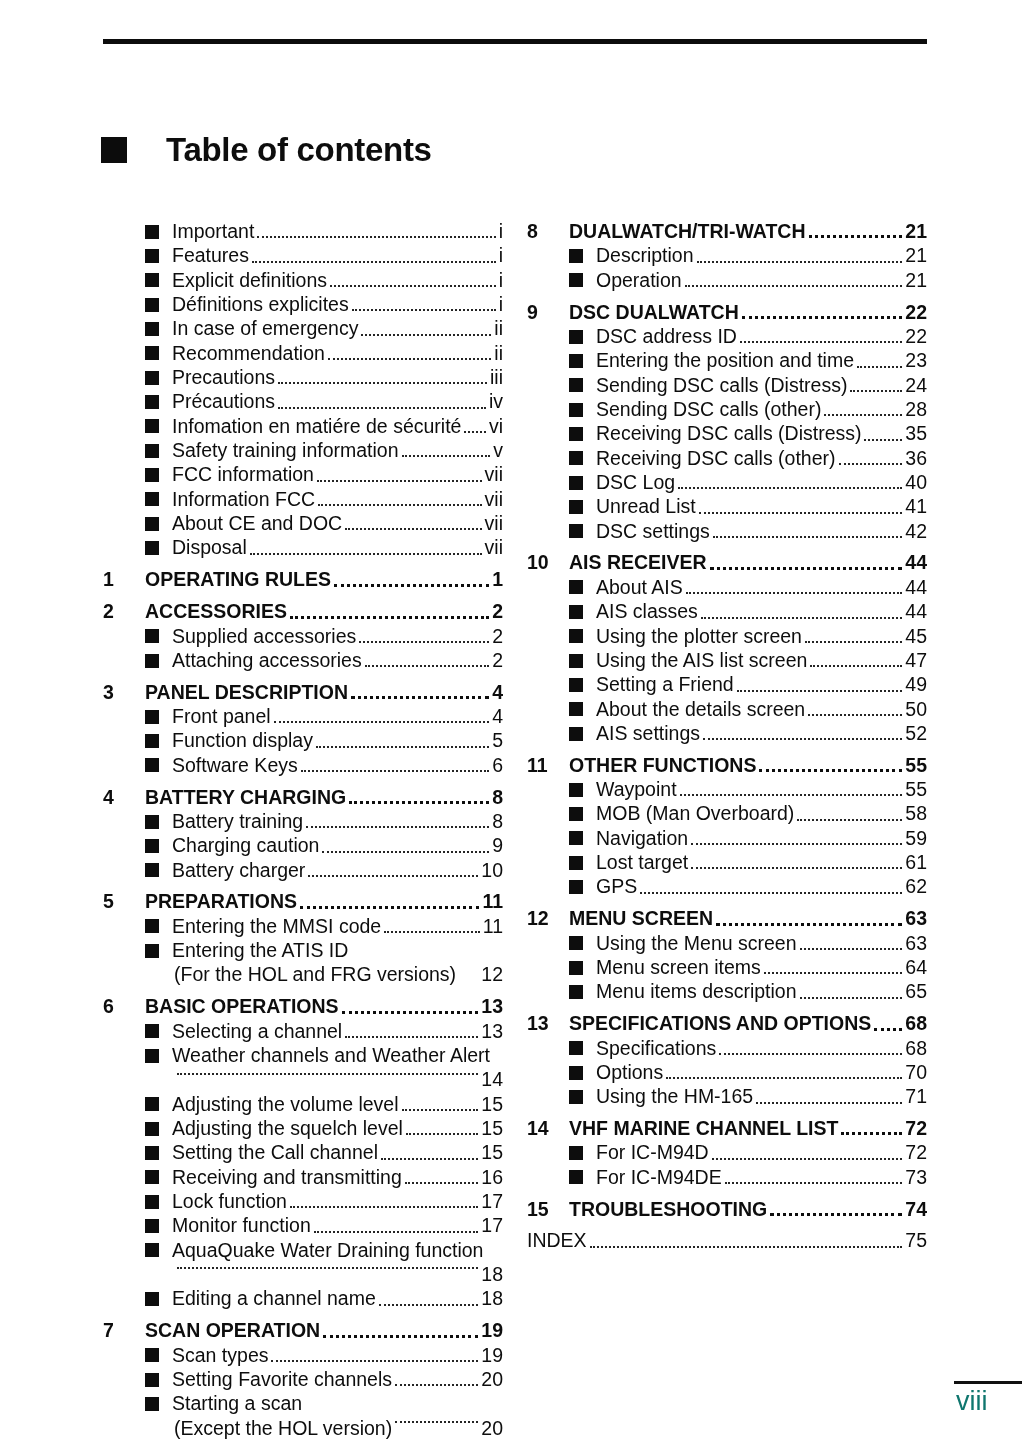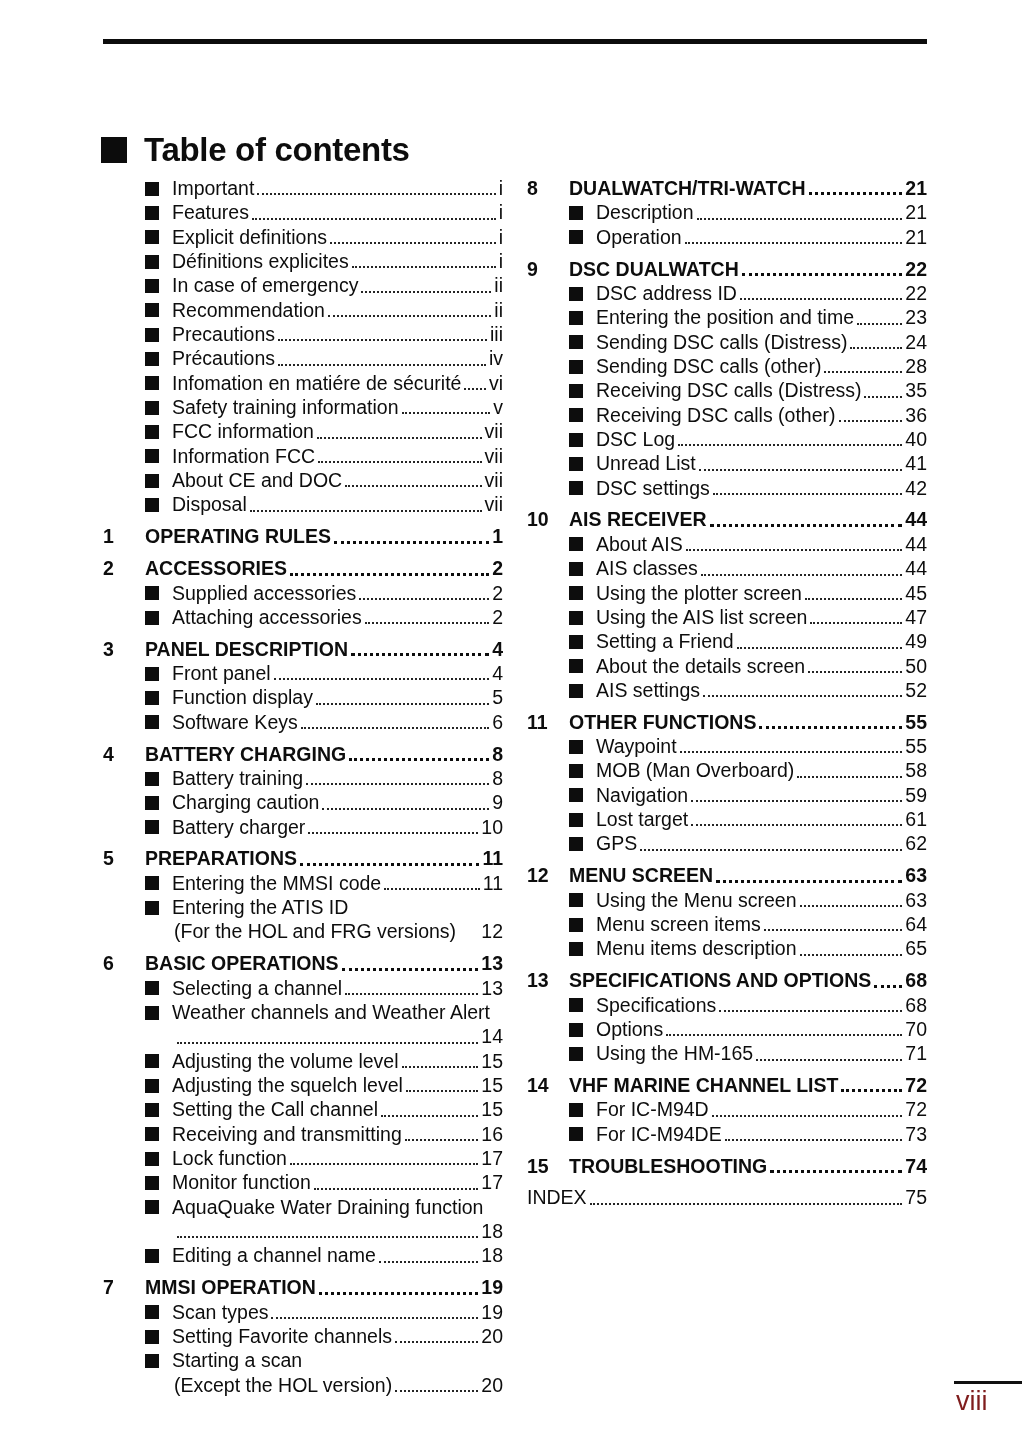--- a/index.html
+++ b/index.html
@@ -4,49 +4,49 @@
 <style>
   html,body { margin:0; padding:0; background:#ffffff; }
   .page {
     position:relative; width:1024px; height:1452px; background:#ffffff;
     font-family:"Liberation Sans", sans-serif; color:#0d0d0d; overflow:hidden;
   }
   .top-rule { position:absolute; left:103px; top:39px; width:824px; height:5px; background:#0c0c0c; }
 
   .heading { position:absolute; left:101px; top:131px; display:flex; align-items:center; }
   .heading .sq { width:26px; height:26px; background:#0c0c0c; margin-right:17px; flex:0 0 26px; }
-  .heading .txt { font-size:33px; font-weight:bold; letter-spacing:-0.3px; }
+  .heading .txt { font-size:33px; font-weight:bold; letter-spacing:-0.3px;margin-left:22px; }
 
   .columns { position:absolute; left:103px; top:176px; width:824px; display:flex; }
-  .col { width:400px; flex:0 0 400px; }
+  .col { width:400px; flex:0 0 400px;margin-top:43px; }
   .col + .col { margin-left:24px; }
 
   .row { display:flex; height:24.35px; font-size:19.5px; line-height:24.5px; white-space:nowrap; }
   .row .label, .row .title, .row .num { flex:0 0 auto; }
   .row .leader { flex:1 1 auto; position:relative; min-width:6px; }
   .row .leader::after {
     content:""; position:absolute; left:3px; right:3px; bottom:5px;
     border-bottom:2.8px dotted #242424;
   }
   .row .pg { flex:0 0 auto; }
 
   .row.chapter { font-weight:bold; margin-top:7.5px; }
   .row.chapter:first-child { margin-top:0; }
   .row.chapter .num { width:42px; flex:0 0 42px; }
   .row.chapter .leader::after { border-bottom:3.4px dotted #0d0d0d; bottom:5px; }
 
   .row.item { padding-left:42px; }
   .bullet { width:14px; height:14px; background:#0d0d0d; flex:0 0 14px; margin-right:13px; align-self:center; margin-top:1px; }
 
-  .row.cont { padding-left:71px; }
+  .row.cont { padding-left:71px;align-items:center; }
   .row.plain { margin-top:7.5px; }
   .row.nodots .leader::after { border-bottom:none; }
 
   .footer-rule { position:absolute; left:954px; top:1381px; width:68px; height:3px; background:#101010; }
-  .footer-pagenum { position:absolute; left:956px; top:1386px; font-size:27px; color:#7f1d1d; }
+  .footer-pagenum { position:absolute; left:956px; top:1386px; font-size:27px; color:#0f766e; }
 </style>
 </head>
 <body>
 
 <div class="page">
   <div class="top-rule"></div>
 
   <div class="heading">
     <span class="sq"></span>
     <span class="txt">Table of contents</span>
@@ -297,21 +297,21 @@
           <span class="pg">18</span>
         </div>
         <div class="row item">
           <span class="bullet"></span>
           <span class="label">Editing a channel name</span>
           <span class="leader"></span>
           <span class="pg">18</span>
         </div>
         <div class="row chapter">
           <span class="num">7</span>
-          <span class="title">MMSI OPERATION </span>
+          <span class="title">SCAN OPERATION </span>
           <span class="leader"></span>
           <span class="pg">19</span>
         </div>
         <div class="row item">
           <span class="bullet"></span>
           <span class="label">Scan types</span>
           <span class="leader"></span>
           <span class="pg">19</span>
         </div>
         <div class="row item">

